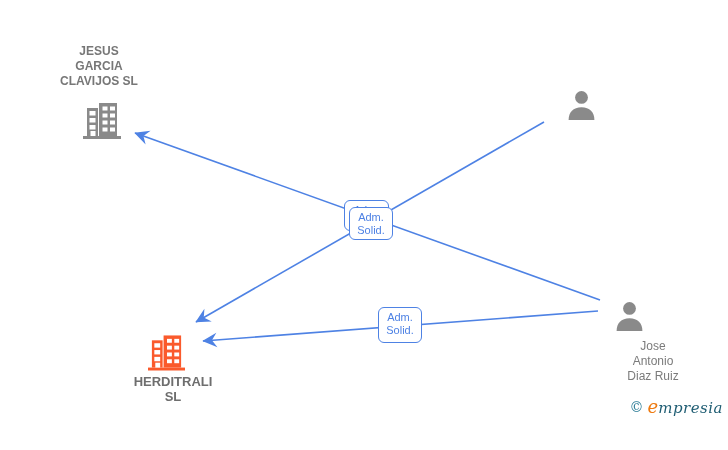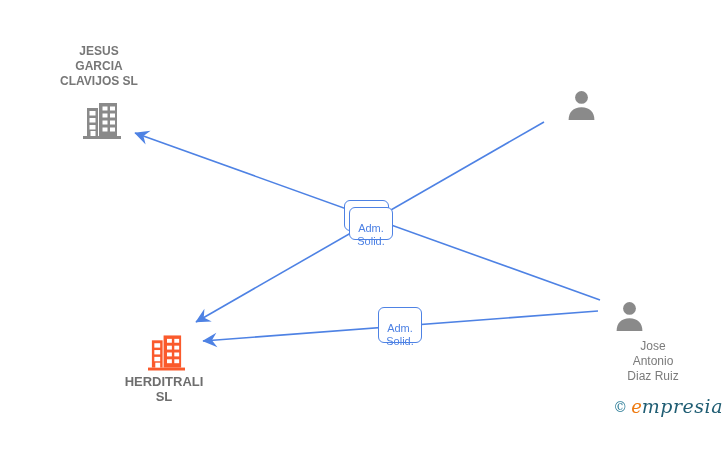--- a/index.html
+++ b/index.html
@@ -12,29 +12,29 @@
   .node-label{
     position:absolute;z-index:2;text-align:center;white-space:pre-line;
     color:#7b7b7b;font-size:12px;line-height:15px;cursor:default;
   }
   .company-label{font-weight:bold;color:#777777;}
   .highlight-label{font-weight:bold;color:#6e6e6e;font-size:13px;}
   .edge-label{
     position:absolute;box-sizing:border-box;background:#ffffff;
     border:1.6px solid #4e82e4;border-radius:6px;color:#4e82e4;
     font-size:11px;line-height:13px;text-align:center;white-space:pre-line;
-    padding:14px 4px;
+    padding:3px 4px;
   }
   .watermark{
     position:absolute;right:5px;bottom:5px;z-index:3;
     font-family:"DejaVu Serif","Liberation Serif",serif;font-style:italic;
   }
   .watermark .copy{color:#2c7d97;font-style:normal;font-size:14px;vertical-align:1px;margin-right:4px;}
   .watermark .brand-e{color:#ee7a10;font-size:18px;}
-  .watermark .brand-rest{color:#1f5d73;font-size:19px;letter-spacing:0.5px;}
+  .watermark .brand-rest{color:#1f5d73;font-size:15px;letter-spacing:0.5px;}
 </style>
 </head>
 <body>
 
 <div class="canvas">
 
   <svg class="edges" viewBox="0 0 728 450">
     <defs>
       <marker id="arrow" viewBox="0 0 12 12" refX="10.5" refY="6" markerWidth="11" markerHeight="11" orient="auto">
         <path d="M1,1 L11,6 L1,11 L4.4,6 Z" fill="#4e82e4"></path>
@@ -103,21 +103,21 @@
           <rect x="19.5" y="12.5" width="5" height="4"></rect>
           <rect x="27" y="12.5" width="5" height="4"></rect>
           <rect x="19.5" y="19.5" width="5" height="4"></rect>
           <rect x="27" y="19.5" width="5" height="4"></rect>
           <rect x="19.5" y="26.5" width="5" height="4"></rect>
           <rect x="27" y="26.5" width="5" height="4"></rect>
         </g>
       </svg>
     </span>
   </div>
-  <div class="node-label highlight-label" style="left:104px;top:374px;width:120px;">HERDITRALI
+  <div class="node-label highlight-label" style="left:113px;top:374px;width:120px;">HERDITRALI
 SL</div>
 
   <div class="node" style="left:614px;top:301px;">
     <span>
       <svg width="31" height="31" viewBox="0 0 30 30">
         <g fill="#8a8a8a">
           <circle cx="15" cy="7.2" r="6.2"></circle>
           <path d="M2.5,29 c0,-7.5 4.5,-12.3 12.5,-12.3 s12.5,4.8 12.5,12.3 z"></path>
         </g>
       </svg>

